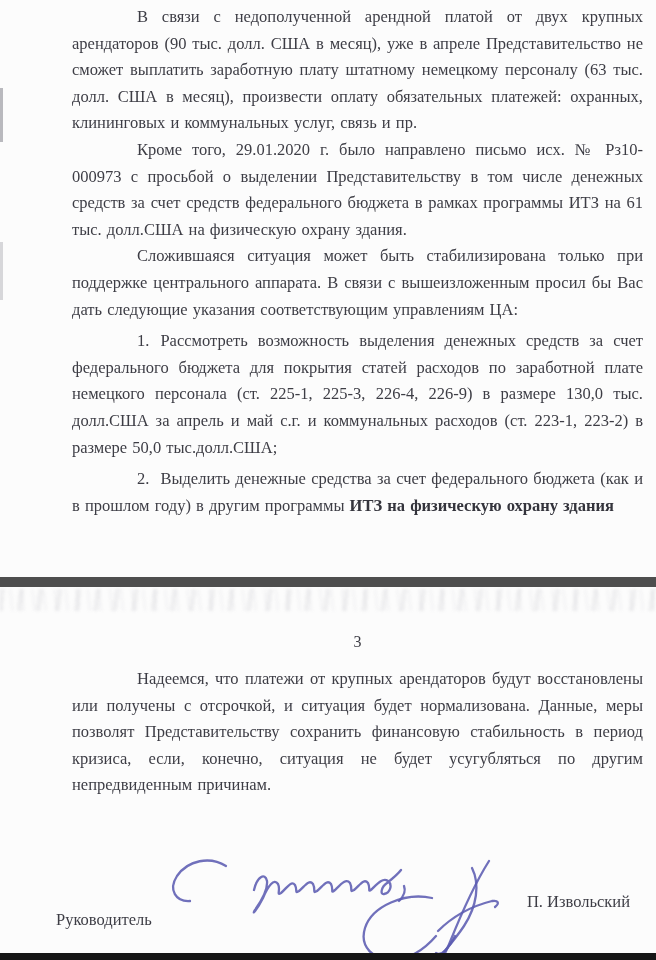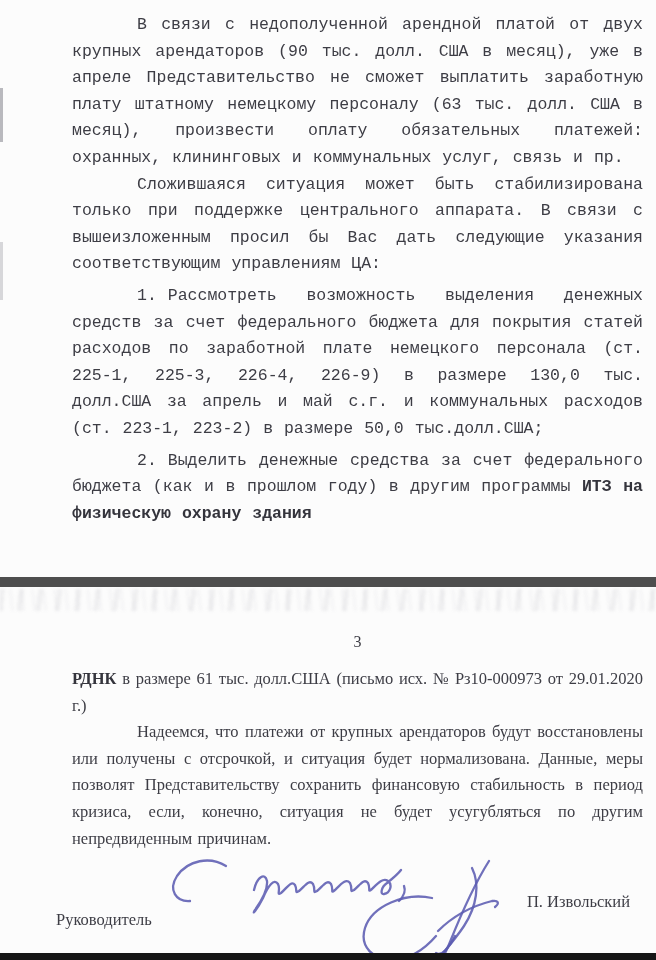--- a/index.html
+++ b/index.html
@@ -3,21 +3,21 @@
 <meta charset="utf-8">
 <style>
   html,body { margin:0; padding:0; }
   .page {
     position:relative; width:656px; height:960px;
     background:#fcfcfc; overflow:hidden;
     font-family:"Liberation Serif","DejaVu Serif",serif;
     color:#3d3d45;
   }
   .textcol { position:absolute; left:72px; width:571px; font-size:16.5px; line-height:26.6px; text-align:justify; word-spacing:1px; }
-  .body1 { top:12px;font-family:Liberation Mono, monospace; }
+  .body1 { top:4px; }
   .body2 { top:666px; }
   p { margin:0; text-indent:65px; }
   p.noindent { text-indent:0; }
   p.li { margin-top:5px; }
   .num { margin-right:11px; }
   b { font-weight:700; color:#34343c;margin-top:48px; }
   .separator { position:absolute; left:0; top:577px; width:656px; height:10px; background:var(--sep,#4e4e4e); }
   .bottom-bar { position:absolute; left:0; top:953px; width:656px; height:7px; background:var(--bar,#161616); }
   .noise {
     position:absolute; left:0; top:589px; width:656px; height:22px;
@@ -35,34 +35,34 @@
   .ink-svg { position:absolute; left:150px; top:850px; }
   .ink-svg path { fill:none; stroke:var(--ink,#5c5cb2); stroke-width:2.3; stroke-linecap:round; stroke-linejoin:round; opacity:.88; }
 </style>
 </head>
 <body>
 
 <div class="page" style="background: rgb(252, 252, 252); color: rgb(61, 61, 69);">
 
   <div class="textcol body1">
     <p>В связи с недополученной арендной платой от двух крупных арендаторов (90 тыс. долл. США в месяц), уже в апреле Представительство не сможет выплатить заработную плату штатному немецкому персоналу (63 тыс. долл. США в месяц), произвести оплату обязательных платежей: охранных, клининговых и коммунальных услуг, связь и пр.</p>
+    <p>Кроме того, 29.01.2020 г. было направлено письмо исх. № Рз10-000973 с просьбой о выделении Представительству в том числе денежных средств за счет средств федерального бюджета в рамках программы ИТЗ на 61 тыс. долл.США на физическую охрану здания.</p>
     <p>Сложившаяся ситуация может быть стабилизирована только при поддержке центрального аппарата. В связи с вышеизложенным просил бы Вас дать следующие указания соответствующим управлениям ЦА:</p>
     <p class="li"><span class="num">1.</span><span>Рассмотреть возможность выделения денежных средств за счет федерального бюджета для покрытия статей расходов по заработной плате немецкого персонала (ст. 225-1, 225-3, 226-4, 226-9) в размере 130,0 тыс. долл.США за апрель и май с.г. и коммунальных расходов (ст. 223-1, 223-2) в размере 50,0 тыс.долл.США;</span><b></b></p>
     <p class="li"><span class="num">2.</span><span>Выделить денежные средства за счет федерального бюджета (как и в прошлом году) в другим программы </span><b>ИТЗ на физическую охрану здания</b></p>
   </div>
 
   <div class="separator"></div>
   <div class="noise"></div>
   <div class="edge-artifact ea1"></div>
   <div class="edge-artifact ea2"></div>
 
   <div class="page-number">3</div>
 
   <div class="textcol body2">
-    <p class="noindent"><b>РДНК</b><span> в размере 61 тыс. долл.США (письмо исх. № Рз10-000973 от 29.01.2020 г.)</span></p>
     <p>Надеемся, что платежи от крупных арендаторов будут восстановлены или получены с отсрочкой, и ситуация будет нормализована. Данные, меры позволят Представительству сохранить финансовую стабильность в период кризиса, если, конечно, ситуация не будет усугубляться по другим непредвиденным причинам.</p>
   </div>
 
   <div class="role-title">Руководитель</div>
   <div class="signer-name">П. Извольский</div>
 
   <svg class="ink-svg" width="370" height="110" viewBox="0 0 370 110" aria-hidden="true">
 
     <g>
       <path d="M76 16 C60 6 38 10 27 26 C18 40 26 52 40 51"></path>

